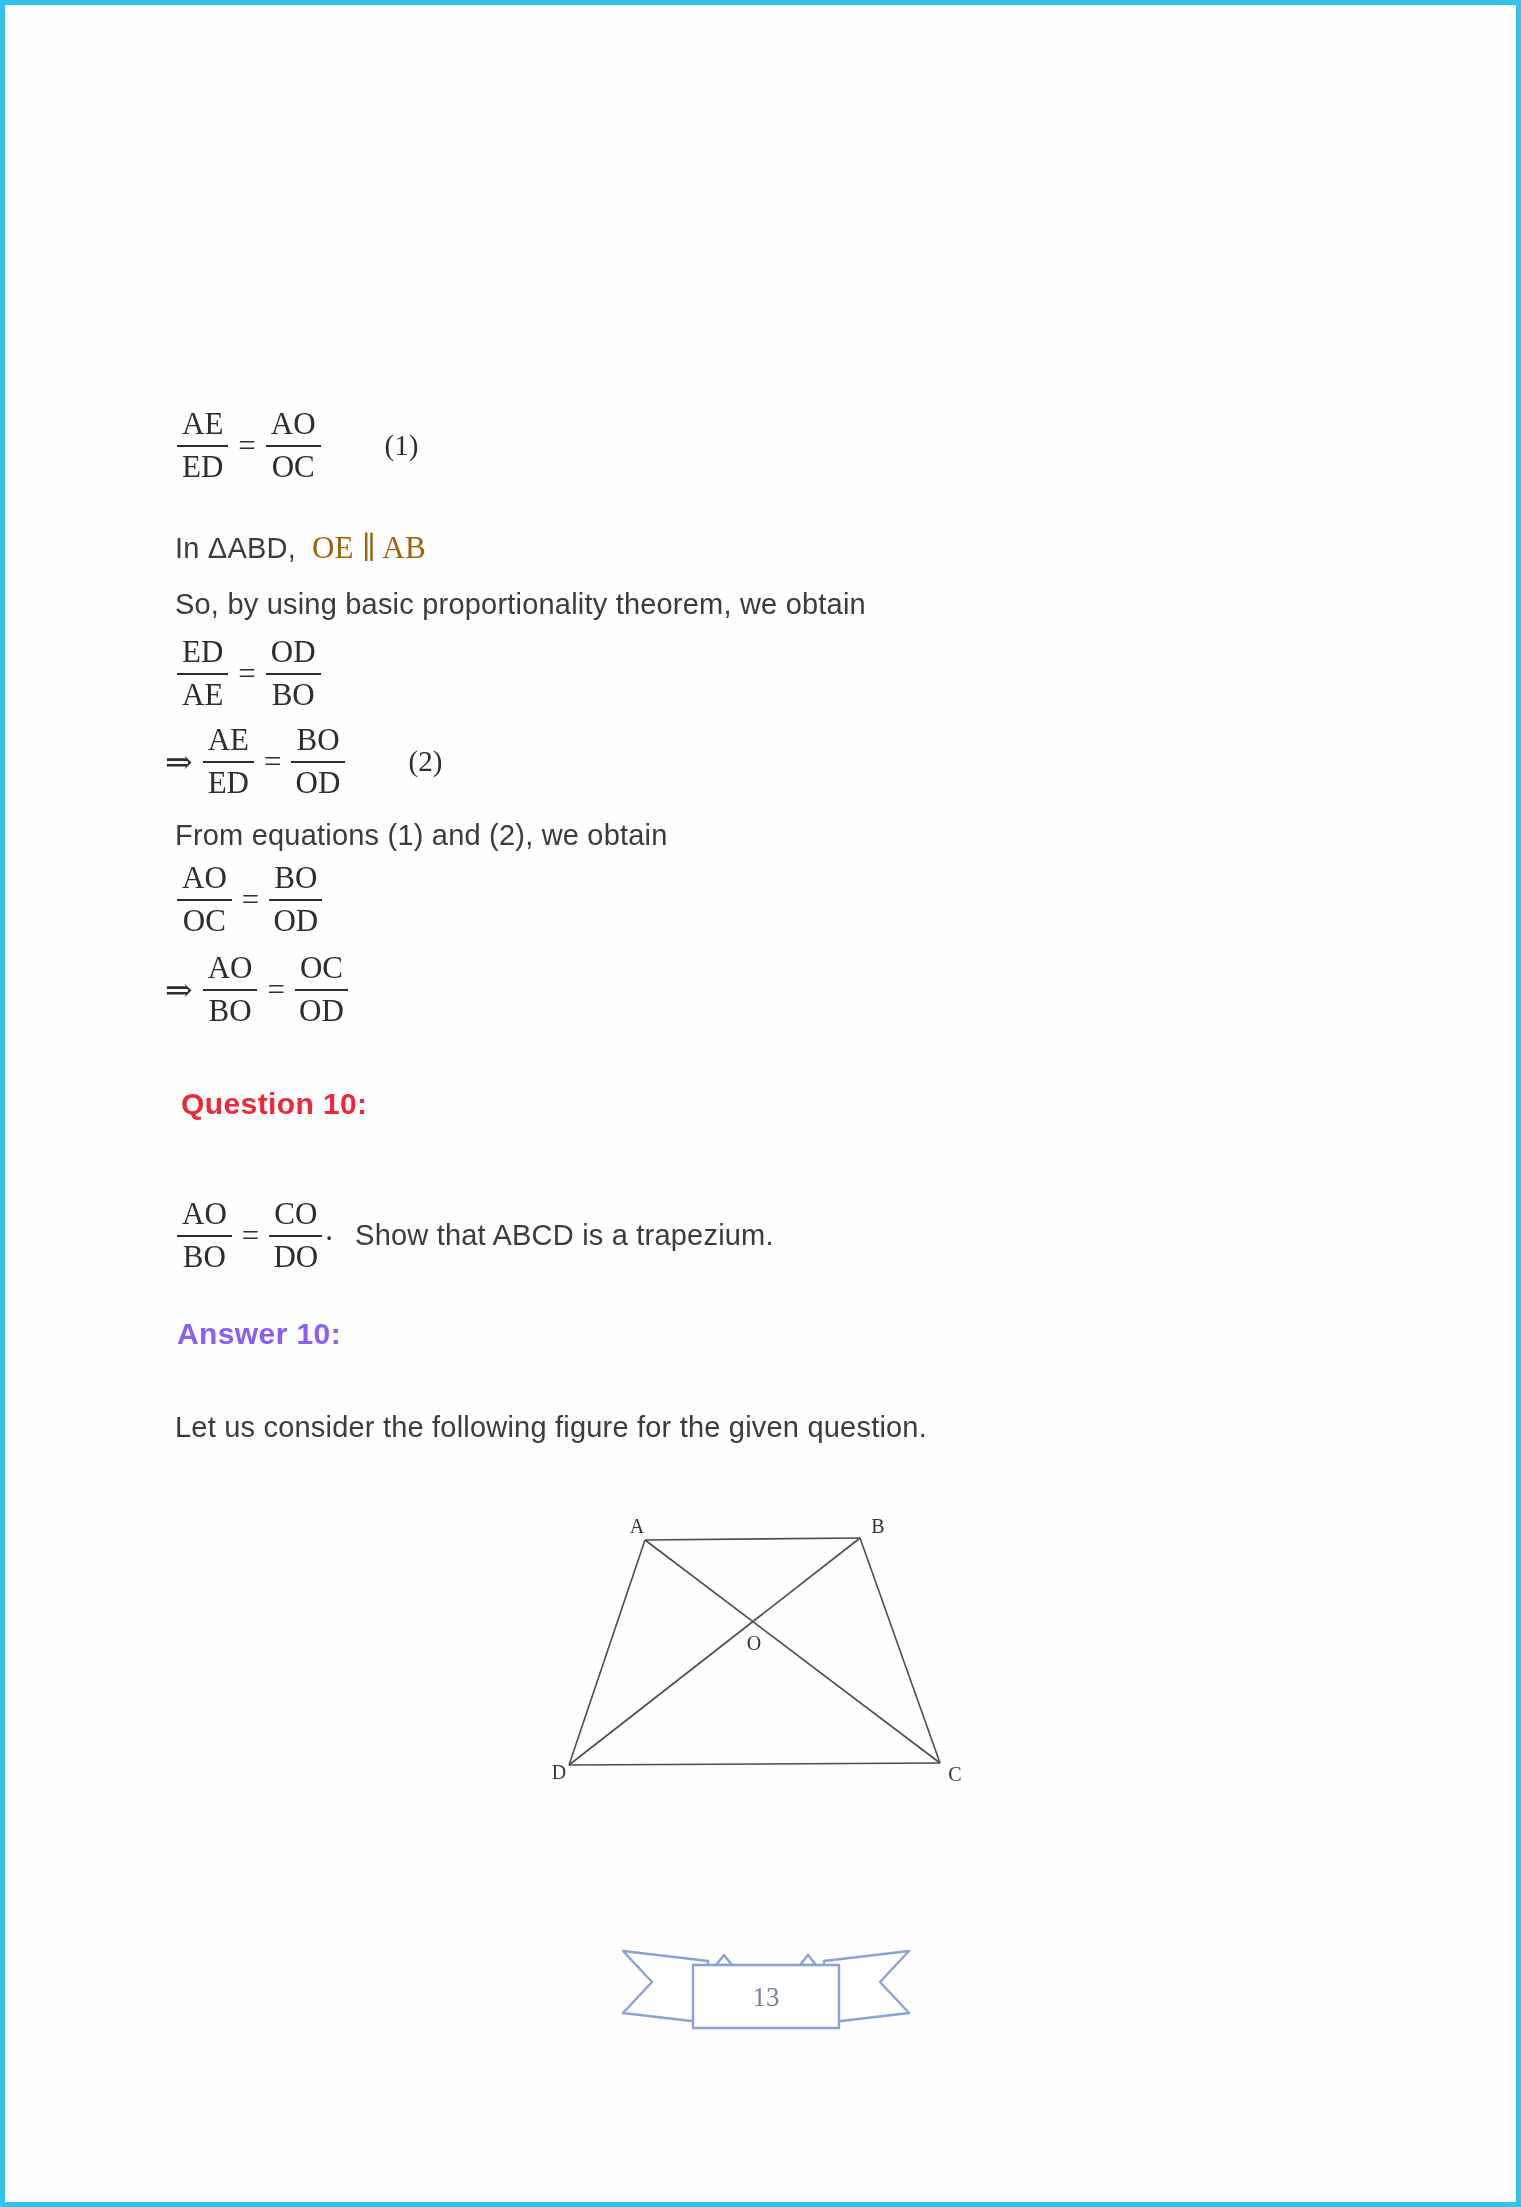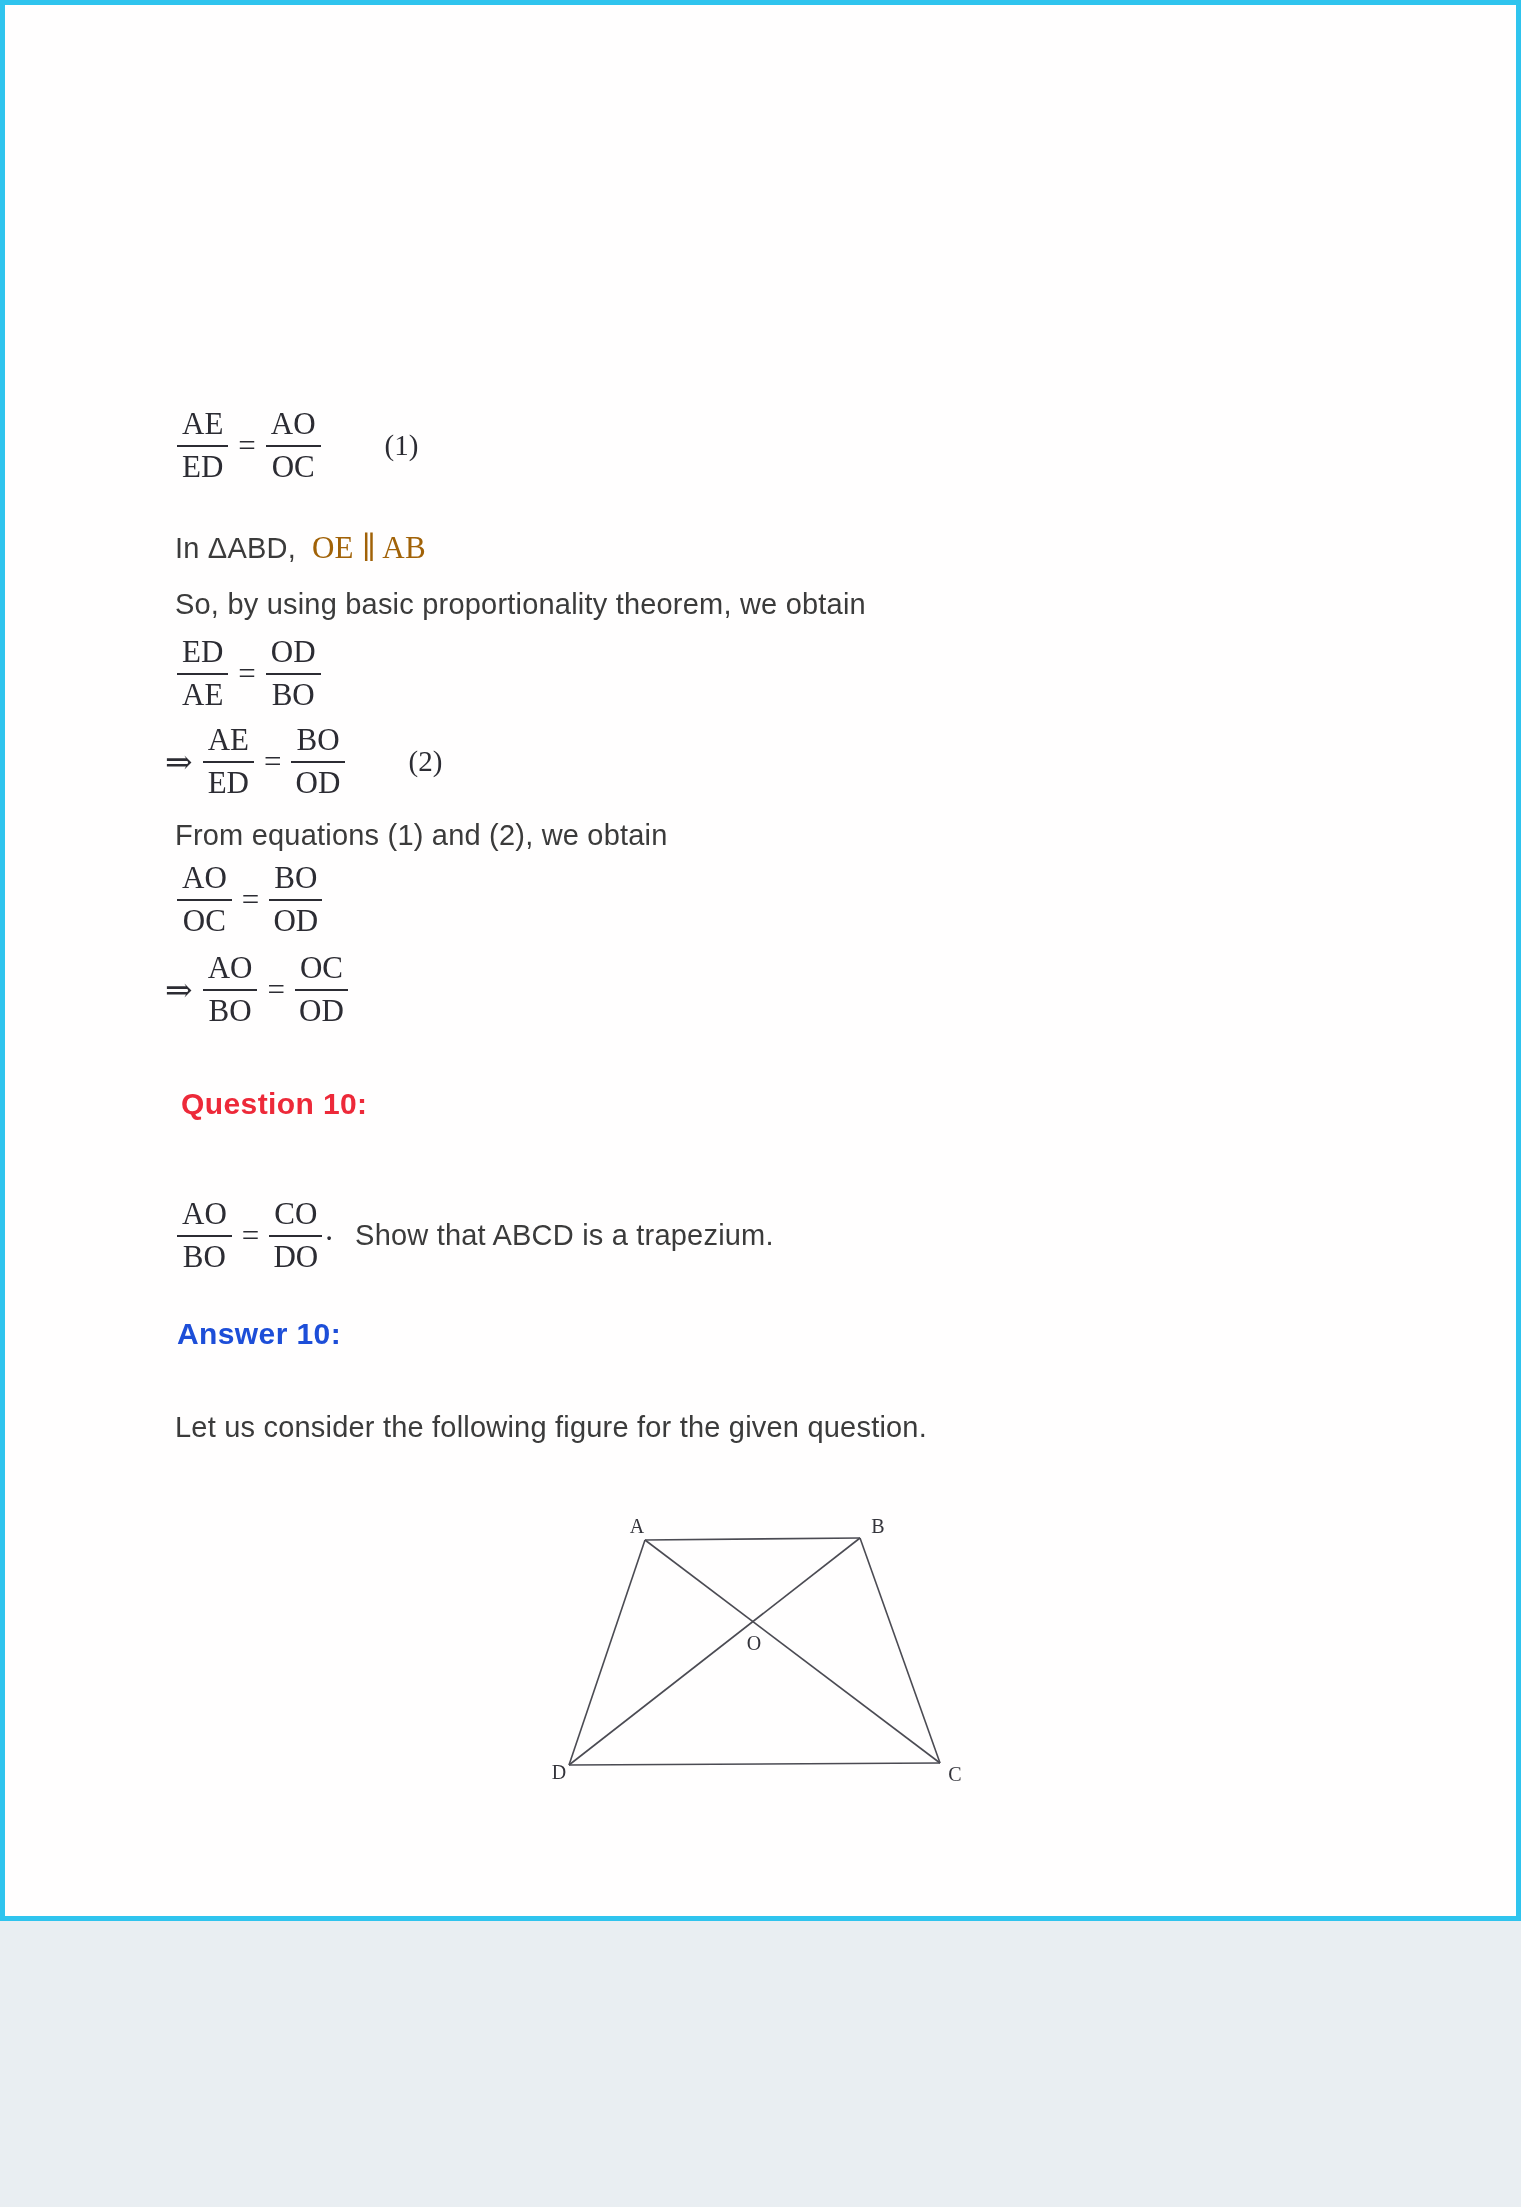--- a/index.html
+++ b/index.html
@@ -1,19 +1,19 @@
 <!DOCTYPE html>
 <html><head>
 <meta charset="utf-8">
 <style>
   html, body { margin: 0; padding: 0; background: #e9eef2; }
   .page {
     position: relative;
     width: 1521px;
-    height: 1921px;
+    height: 2207px;
     box-sizing: border-box;
     background: #fffefe;
     border: 5px solid #2fc4ee;
     overflow: hidden;
     font-family: "Liberation Sans", "DejaVu Sans", sans-serif;
     color: #3b3b3b;
     padding-left: 42px;
   }
   .abs { position: absolute; }
   .text-line {
@@ -55,21 +55,21 @@
     margin-left: 22px;
     text-align: right;
   }
   .heading {
     font-size: 30px;
     font-weight: bold;
     letter-spacing: 0.4px;
     white-space: nowrap;
   }
   .heading-question { color: #ed2939; }
-  .heading-answer { color: #1d4ed8; }
+  .heading-answer { color: #8b5cf6; }
   .fig-label {
     font-family: "Liberation Serif", "DejaVu Serif", serif;
     font-size: 20px;
     fill: #34343b;
   }
   .fig-line { stroke: #4b4b53; stroke-width: 1.6; fill: none; }
   .ribbon-stroke { stroke: #8aa0d6; stroke-width: 2.4; fill: #ffffff; stroke-linejoin: round; }
   .ribbon-number {
     font-family: "Liberation Serif", "DejaVu Serif", serif;
     font-size: 27px;

